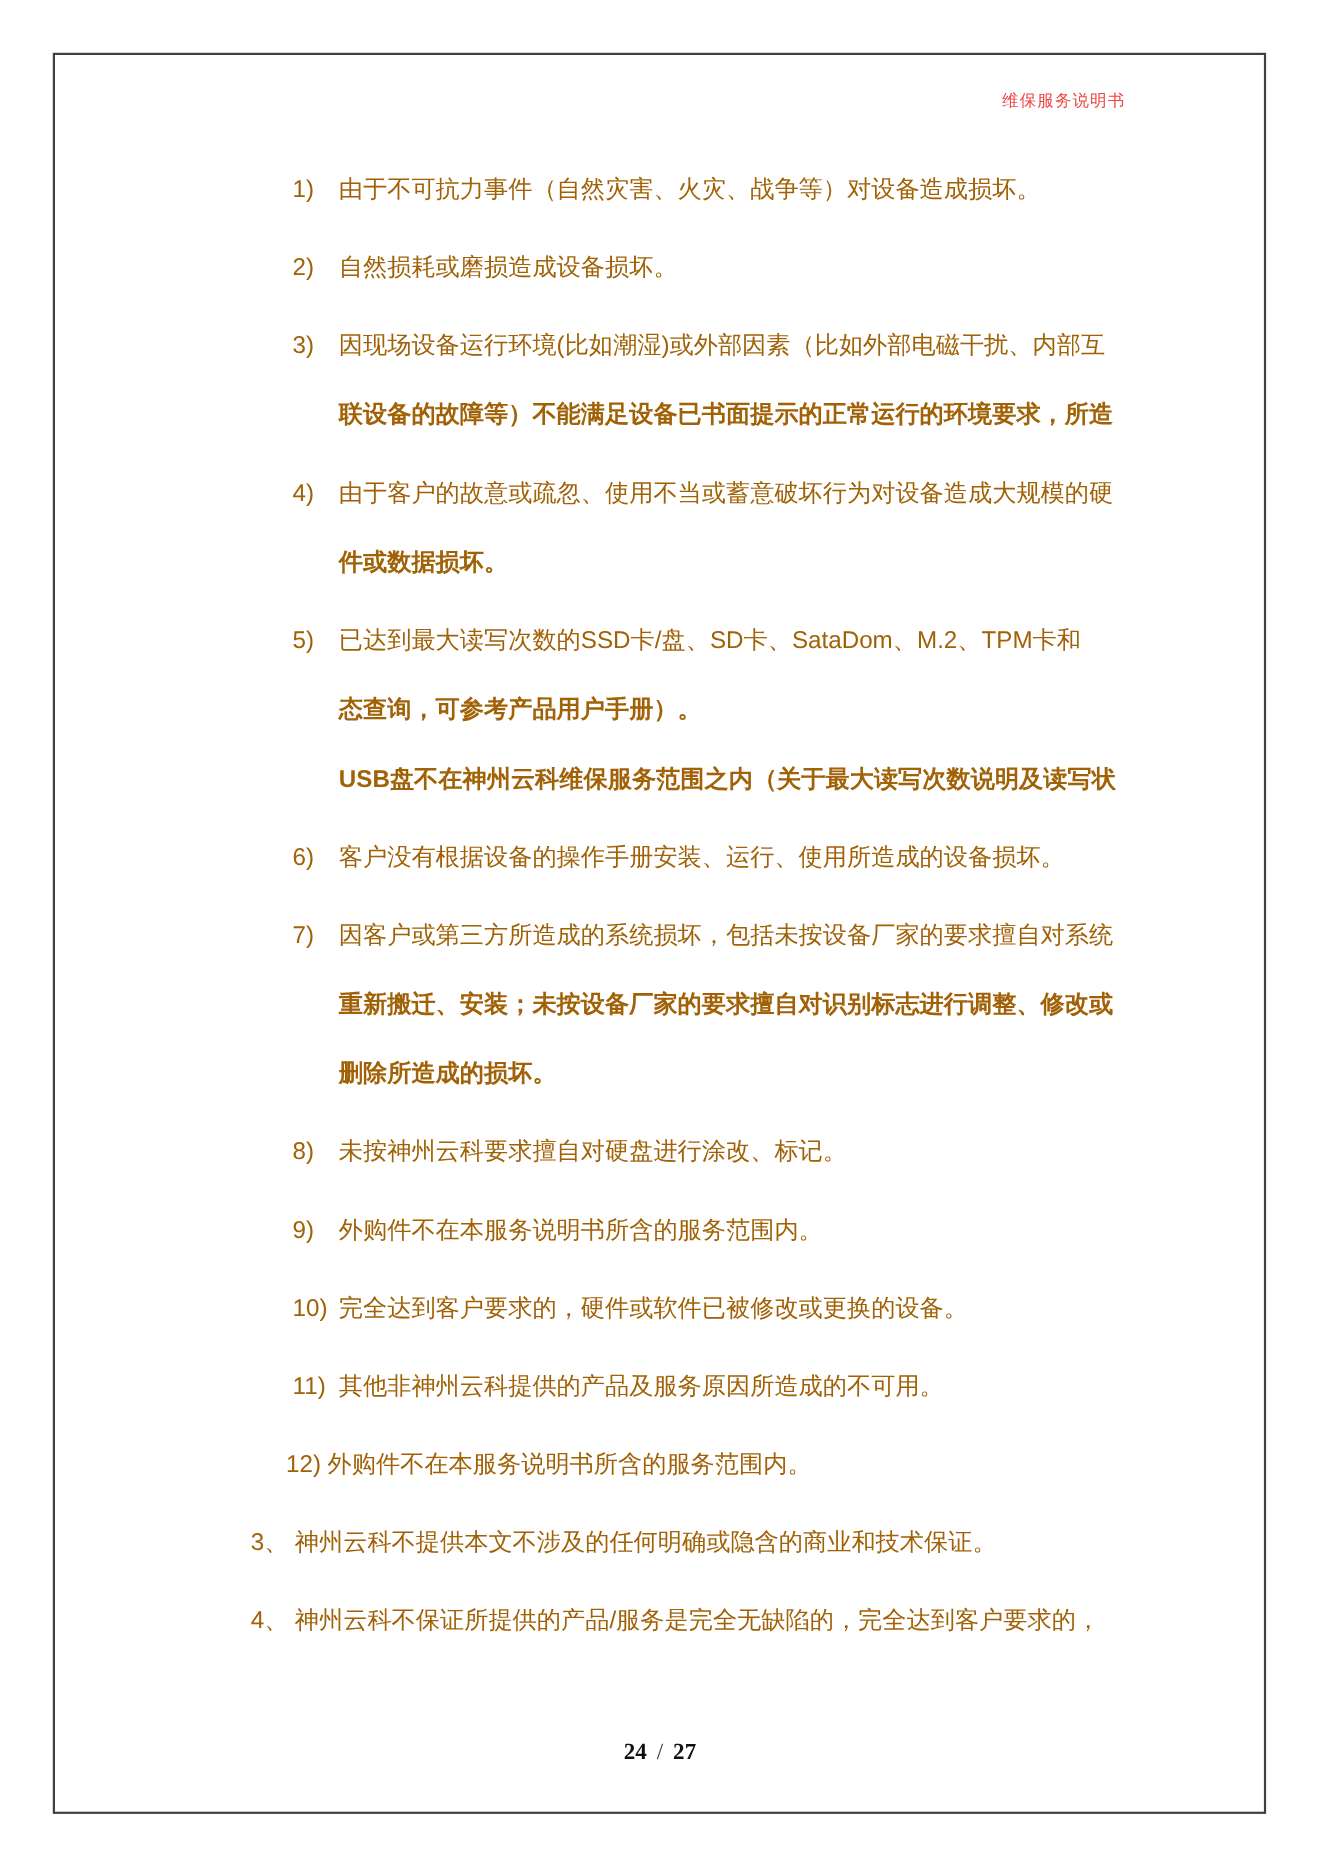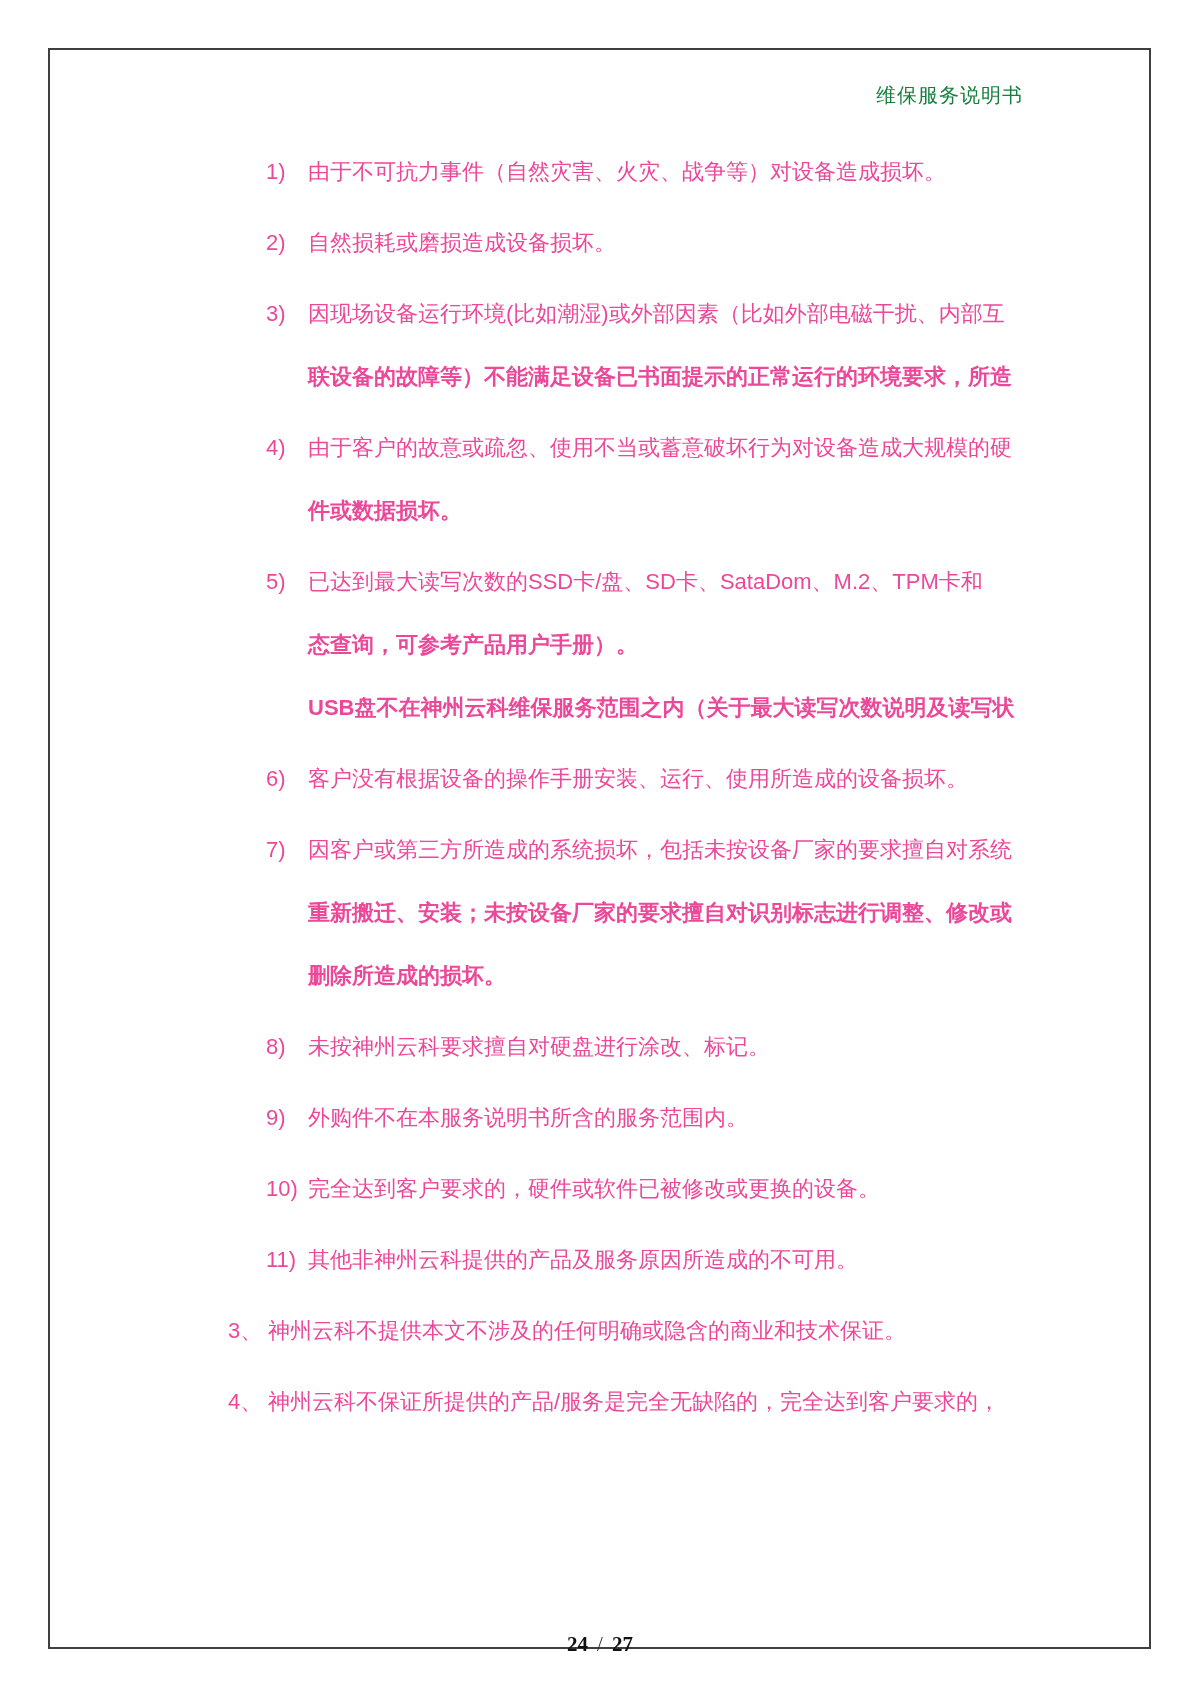--- a/index.html
+++ b/index.html
@@ -13,43 +13,43 @@
   .page-border {
     position:absolute; left:48px; top:48px;
     width:1103px; height:1601px;
     border:2px solid #3f3f3f;
     box-sizing:border-box;
     background:#ffffff;
   }
   .doc-header {
     position:absolute; top:82px; right:177px;
     font-family:Liberation Serif, serif;
-    font-size:20px; color:#15803d;
+    font-size:15px; color:#ef4444;
     letter-spacing:1px;
   }
   .content {
     position:absolute; top:140px; left:0; width:1200px;
   }
   .item { margin-bottom:8px; }
   .line {
     height:63px; line-height:63px;
-    font-size:22px; color:#ec4899;
+    font-size:22px; color:#a16207;
     white-space:nowrap;
   }
   
   .sub .first { padding-left:266px; }
   .sub .num { display:inline-block; width:42px; }
   .sub .cont { padding-left:308px;font-weight:bold; }
   .sub.tight .first { padding-left:260px; }
   .sub.tight .num { width:auto; margin-right:6px; }
   
   .main .first { padding-left:228px; }
   .main .num { display:inline-block; width:40px; }
   .doc-footer {
-    position:absolute; top:1632px; left:0; width:1200px;
+    position:absolute; top:1580px; left:0; width:1200px;
     text-align:center;
     font-family:"Liberation Serif", serif;
     font-size:21px; color:#111111;
   }
   .doc-footer .pagenum { font-weight:bold; }
   .doc-footer .sep { margin:0 9px; font-weight:normal; color:#333; }
 </style>
 </head>
 <body>
 
@@ -102,20 +102,23 @@
   </div>
 
   <div class="item sub">
     <div class="line first"><span class="num">10)</span><span class="txt">完全达到客户要求的，硬件或软件已被修改或更换的设备。</span></div>
   </div>
 
   <div class="item sub">
     <div class="line first"><span class="num">11)</span><span class="txt">其他非神州云科提供的产品及服务原因所造成的不可用。</span></div>
   </div>
 
+  <div class="item sub tight">
+    <div class="line first"><span class="num">12)</span><span class="txt">外购件不在本服务说明书所含的服务范围内。</span></div>
+  </div>
 
   <div class="item main">
     <div class="line first"><span class="num">3、</span><span class="txt">神州云科不提供本文不涉及的任何明确或隐含的商业和技术保证。</span></div>
   </div>
 
   <div class="item main">
     <div class="line first"><span class="num">4、</span><span class="txt">神州云科不保证所提供的产品/服务是完全无缺陷的，完全达到客户要求的，</span></div>
   </div>
 
 </div>

